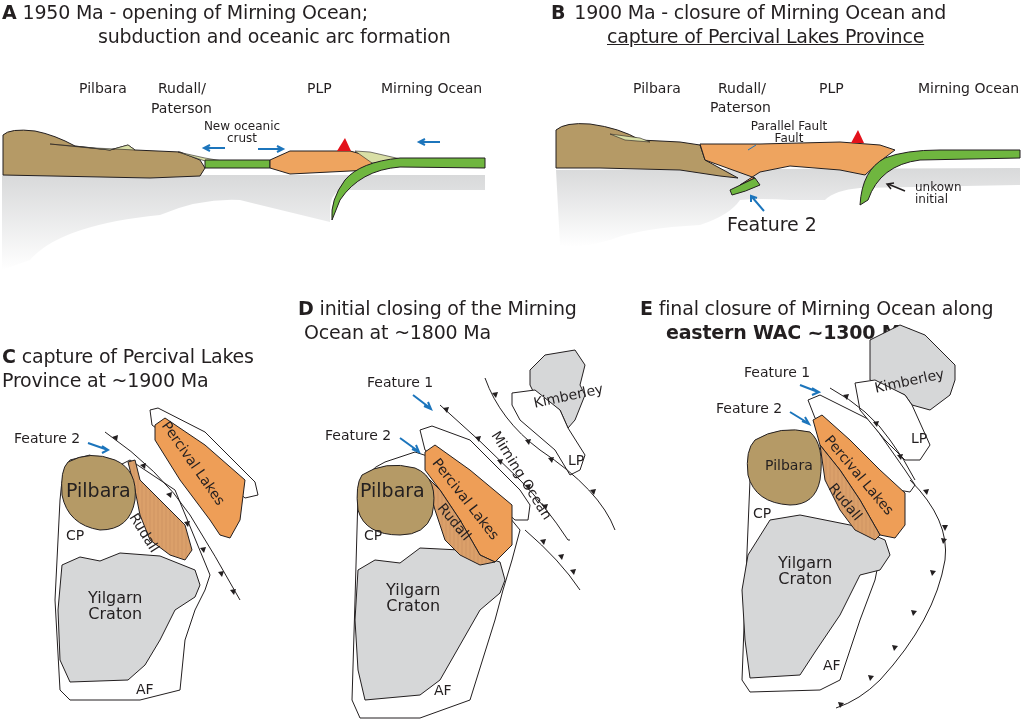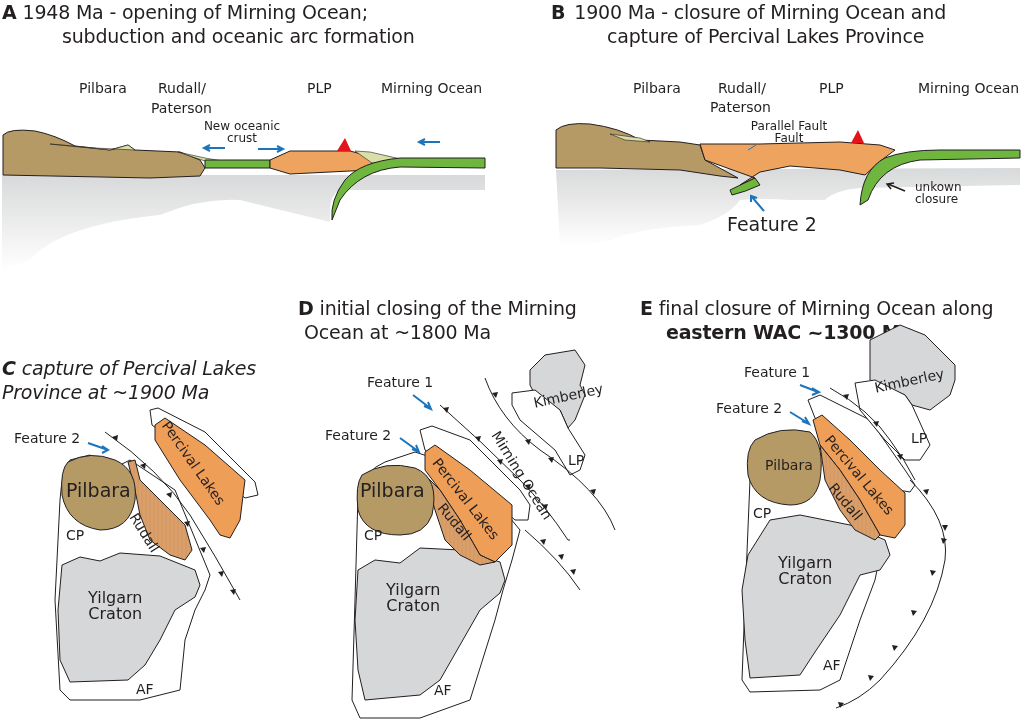--- a/index.html
+++ b/index.html
@@ -10,28 +10,28 @@
   .panel-title .line2 { display: block; }
   .lbl { position: absolute; font-size: 14px; white-space: nowrap; line-height: 16px; }
   .lbl-sm { position: absolute; font-size: 12px; white-space: nowrap; line-height: 12px; text-align: center; }
   .lbl-lg { position: absolute; font-size: 19px; white-space: nowrap; }
   svg { position: absolute; left: 0; top: 0; }
 </style>
 </head>
 <body>
 
 <div class="panel-title" style="left:2px; top:0px;">
-  <span class="letter">A</span><span>1948 Ma - opening of Mirning Ocean;</span>
-  <span class="line2" style="margin-left:60px;">subduction and oceanic arc formation</span>
+  <span class="letter">A</span><span>1950 Ma - opening of Mirning Ocean;</span>
+  <span class="line2" style="margin-left:96px;">subduction and oceanic arc formation</span>
 </div>
 <div class="panel-title" style="left:551px; top:0px;">
   <span class="letter">B</span><span style="margin-left:3px">1900 Ma - closure of Mirning Ocean and</span>
-  <span class="line2" style="margin-left:56px;">capture of Percival Lakes Province</span>
-</div>
-<div class="panel-title" style="left:2px; top:356px;font-style:italic;">
+  <span class="line2" style="margin-left:56px;text-decoration:underline;">capture of Percival Lakes Province</span>
+</div>
+<div class="panel-title" style="left:2px; top:344px;">
   <span class="letter">C</span><span>capture of Percival Lakes</span>
   <span class="line2" style="">Province at ~1900 Ma</span>
 </div>
 <div class="panel-title" style="left:298px; top:296px;">
   <span class="letter">D</span><span>initial closing of the Mirning</span>
   <span class="line2" style="margin-left:6px;">Ocean at ~1800 Ma</span>
 </div>
 <div class="panel-title" style="left:640px; top:296px;">
   <span class="letter">E</span><span>final closure of Mirning Ocean along</span>
   <span class="line2" style="margin-left:26px;font-weight:bold;">eastern WAC ~1300 Ma</span>
@@ -171,21 +171,21 @@
 <div class="lbl" style="left:710px; top:99px;">Paterson</div>
 <div class="lbl" style="left:819px; top:80px;">PLP</div>
 <div class="lbl" style="left:918px; top:80px;">Mirning Ocean</div>
 <div class="lbl-sm" style="left:741px; top:120px; width:96px;">
   <span>Parallel Fault</span><br>
   <span>Fault</span>
 </div>
 <div class="lbl-lg" style="left:727px; top:213px;">Feature 2</div>
 <div class="lbl-sm" style="left:915px; top:181px; text-align:left;">
   <span>unkown</span><br>
-  <span>closure</span>
+  <span>initial</span>
 </div>
 
 <div class="lbl" style="left:14px; top:430px;">Feature 2</div>
 <div class="lbl" style="left:66px; top:482px; font-size:19px;">Pilbara</div>
 <div class="lbl" style="left:140px; top:510px; transform:rotate(58deg); transform-origin:left top;">Rudall</div>
 <div class="lbl" style="left:172px; top:418px; transform:rotate(55deg); transform-origin:left top;">Percival Lakes</div>
 <div class="lbl" style="left:66px; top:527px;">CP</div>
 <div class="lbl" style="left:88px; top:590px; font-size:16px; text-align:center;">
   <span>Yilgarn</span><br>
   <span>Craton</span>

